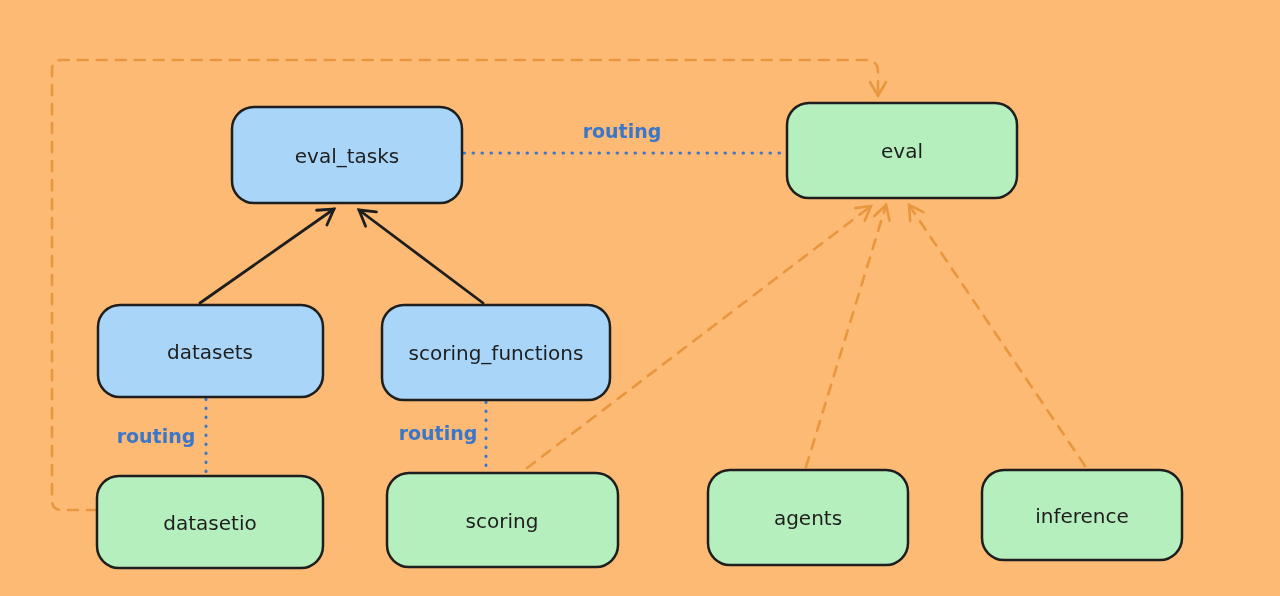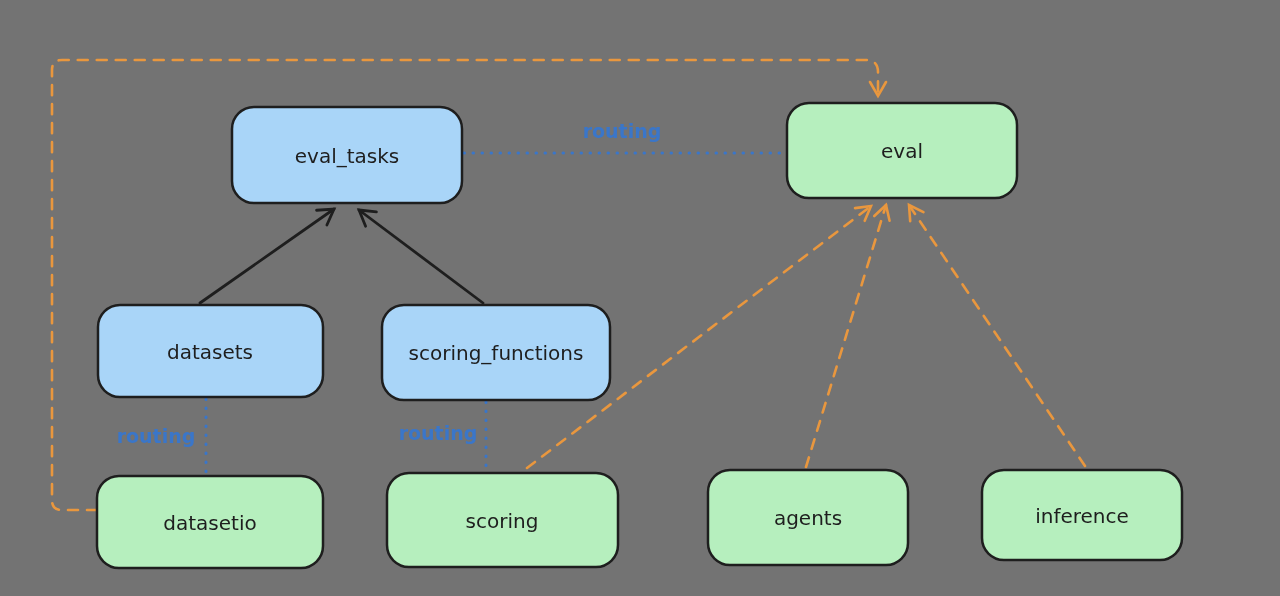--- a/index.html
+++ b/index.html
@@ -4,21 +4,21 @@
 <style>
   html, body {
     margin: 0;
     padding: 0;
     background: #ffffff;
   }
   .stage {
     position: relative;
     width: 1280px;
     height: 596px;
-    background: #737373;
+    background: #fdba74;
     overflow: hidden;
   }
   svg { display: block; }
   .node-rect {
     stroke: #1e1e1e;
     stroke-width: 2.5px;
   }
   .node-rect.blue  { fill: #a9d5f8; }
   .node-rect.green { fill: #b6efbe; }
   .node-label {

